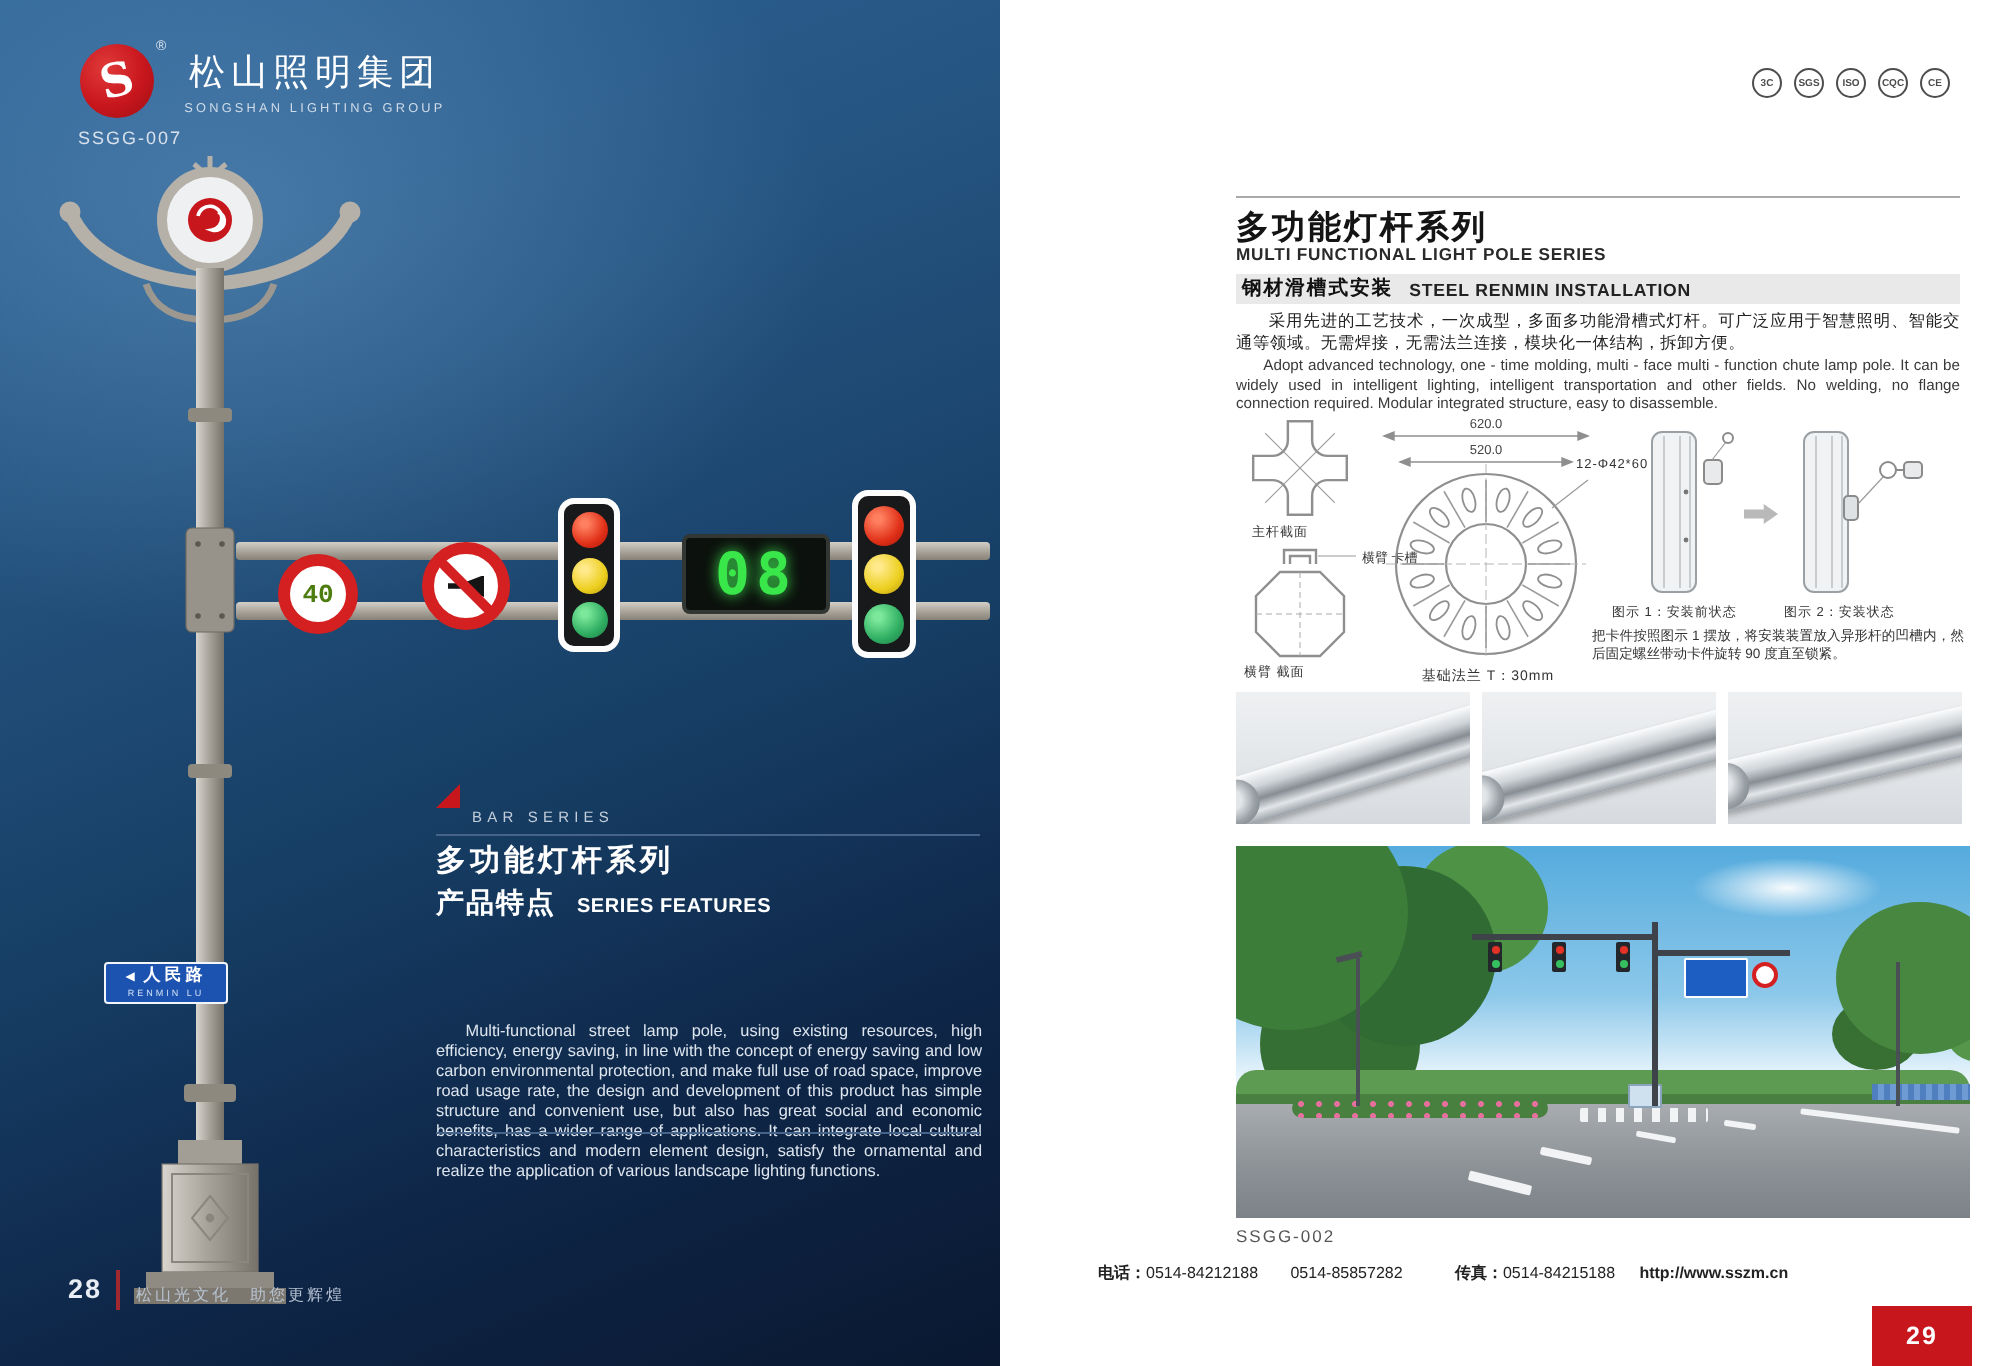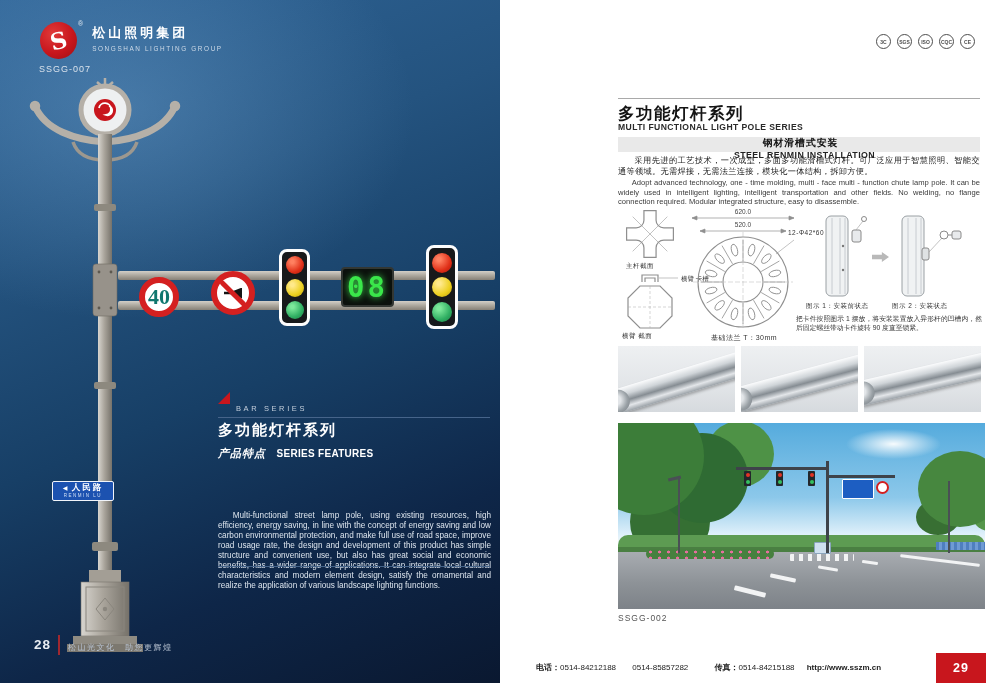--- a/index.html
+++ b/index.html
@@ -11,28 +11,28 @@
     background:
       radial-gradient(ellipse 420px 300px at 24% 16%, rgba(120,172,218,.38), rgba(120,172,218,0) 70%),
       linear-gradient(158deg,#2f6496 0%,#24537f 30%,#173f66 55%,#0e2648 78%,#0a1830 100%);
     overflow:hidden;}
 
   .brand-row{position:absolute;left:40px;top:22px;display:flex;align-items:flex-start;}
   .logo-mark{width:37px;height:37px;border-radius:50%;background:radial-gradient(circle at 35% 32%,#e03a3a 0%,#c8161d 55%,#9d0f14 100%);position:relative;flex:0 0 auto;}
   .logo-swirl{position:absolute;left:0;top:0;width:37px;height:37px;color:#fff;font-weight:bold;font-size:23px;line-height:37px;text-align:center;transform:rotate(-14deg);font-family:"DejaVu Serif",serif;}
   .reg-mark{color:#dce6f0;font-size:7px;margin-left:1px;margin-top:-2px;}
   .brand-text{margin-left:9px;margin-top:2px;}
-  .brand-cn{color:#fff;font-size:13px;font-weight:bold;letter-spacing:3px;}
+  .brand-cn{color:#fff;font-size:18px;font-weight:normal;letter-spacing:3px;text-align:center;}
   .brand-en{color:#cfdbe8;font-size:6.4px;letter-spacing:1.6px;margin-top:3px;}
   .model-code{position:absolute;left:39px;top:64px;color:#d9e2ec;font-size:9px;letter-spacing:1px;}
 
   .rail{position:absolute;height:9px;background:linear-gradient(180deg,#d3cfc7 0%,#a8a399 55%,#878177 100%);border-radius:2px;}
 
   .sign-round{position:absolute;background:#fff;border:6px solid #d42020;border-radius:50%;display:flex;align-items:center;justify-content:center;box-sizing:border-box;}
-  .speed-text{color:#0f766e;font-weight:bold;font-size:22px;font-family:Liberation Serif, serif;}
+  .speed-text{color:#4d7c0f;font-weight:bold;font-size:13px;font-family:Liberation Mono, monospace;}
   .horn{width:18px;height:11px;background:#151515;clip-path:polygon(0 38%,40% 38%,100% 0,100% 100%,40% 62%,0 62%);}
   .slash{position:absolute;width:34px;height:5px;background:#d42020;transform:rotate(45deg);border-radius:2px;}
 
   .tl{position:absolute;background:#17191b;border:3px solid #fdfdfd;border-radius:8px;box-sizing:border-box;display:flex;flex-direction:column;align-items:center;justify-content:space-evenly;}
   .bulb{border-radius:50%;}
   .bulb.r{background:radial-gradient(circle at 35% 32%,#ff8060 10%,#e03018 60%,#a81408);}
   .bulb.y{background:radial-gradient(circle at 35% 32%,#ffe98a 10%,#eccf1e 60%,#b79a10);}
   .bulb.g{background:radial-gradient(circle at 35% 32%,#7ce89a 10%,#2fae62 60%,#1d7c44);}
 
   .countdown{position:absolute;background:#0c110d;border:2px solid #333733;border-radius:4px;box-sizing:border-box;
@@ -43,40 +43,40 @@
   .ss-cn{color:#fff;font-size:8.5px;font-weight:bold;letter-spacing:2px;line-height:9px;}
   .ss-arrow{font-size:6px;letter-spacing:0;}
   .ss-en{color:#cfe0f5;font-size:4.5px;letter-spacing:1.5px;line-height:6px;}
 
   .red-flag{position:absolute;left:218px;top:392px;width:12px;height:12px;background:#c8161d;clip-path:polygon(0 100%,100% 0,100% 100%);}
   .series-title-en{position:absolute;left:235px;top:385px;color:#fff;font-size:16.5px;font-weight:bold;letter-spacing:1px;}
   .series-sub-en{position:absolute;left:236px;top:404px;color:#c3cedb;font-size:7.5px;letter-spacing:2.6px;}
   .lp-rule{position:absolute;left:218px;width:272px;height:1px;background:#46648a;}
   .series-title-cn{position:absolute;left:218px;top:421px;color:#fff;font-size:15px;font-weight:bold;letter-spacing:2px;}
   .feat-head{position:absolute;left:218px;top:443px;color:#fff;}
-  .feat-head .cn{font-size:11px;font-weight:bold;letter-spacing:1px;font-style:italic;}
+  .feat-head .cn{font-size:14px;font-weight:bold;letter-spacing:1px;}
   .feat-head .en{font-size:10px;font-weight:bold;margin-left:6px;letter-spacing:.3px;}
   .para{position:absolute;left:218px;width:273px;color:#dde5ee;text-align:justify;}
   .para-cn{top:457px;font-size:8.5px;line-height:10.6px;text-indent:2em;letter-spacing:.4px;}
   .para-en{top:511px;font-size:8.2px;line-height:10px;text-indent:1.8em;}
 
   .lp-footer-page{position:absolute;left:34px;top:637px;color:#e8edf3;font-size:13.5px;font-weight:bold;letter-spacing:1px;}
   .lp-footer-bar{position:absolute;left:58px;top:635px;width:2px;height:20px;background:#a02830;}
   .lp-footer-slogan{position:absolute;left:68px;top:642px;color:#b7c2d1;font-size:8px;letter-spacing:1.5px;}
 
   
   #right-page{position:absolute;left:500px;top:0;width:500px;height:683px;background:#fff;}
   
   .cert-row{position:absolute;left:376px;top:34px;display:flex;gap:6px;}
   .cert{width:15px;height:15px;border:1.2px solid #4d4d4d;border-radius:50%;box-sizing:border-box;color:#4d4d4d;font-size:5px;font-weight:bold;display:flex;align-items:center;justify-content:center;letter-spacing:0;}
 
   .rp-rule{position:absolute;left:118px;top:98px;width:362px;height:1px;background:#a9a9a9;}
   .rp-title-cn{position:absolute;left:118px;top:103px;color:#141414;font-size:16.5px;font-weight:bold;letter-spacing:1.5px;}
   .rp-title-en{position:absolute;left:118px;top:122px;color:#2a2a2a;font-size:8.6px;font-weight:bold;letter-spacing:.4px;}
-  .rp-band{position:absolute;left:118px;top:137px;width:362px;height:15px;background:#e9e9e9;display:flex;align-items:center;padding-left:3px;box-sizing:border-box;flex-direction:column;}
+  .rp-band{position:absolute;left:118px;top:137px;width:362px;height:15px;background:#e9e9e9;display:flex;align-items:center;padding-left:3px;box-sizing:border-box;}
   .rp-band .cn{font-size:9.8px;font-weight:bold;color:#111;letter-spacing:1px;}
   .rp-band .en{font-size:8.8px;font-weight:bold;color:#222;margin-left:8px;letter-spacing:.4px;}
   .rp-para{position:absolute;left:118px;width:362px;color:#333;text-align:justify;}
   .rp-para-cn{top:156px;font-size:8.2px;line-height:10.6px;text-indent:2em;letter-spacing:.3px;color:#222;}
   .rp-para-en{top:178px;font-size:7.6px;line-height:9.6px;text-indent:1.8em;color:#3a3a3a;}
 
   .diag-label{position:absolute;font-size:6.5px;color:#333;letter-spacing:.5px;}
   .diag-note{position:absolute;left:296px;top:314px;width:186px;font-size:6.8px;line-height:9px;color:#333;text-align:justify;}
   .block-arrow{position:absolute;left:372px;top:252px;width:17px;height:10px;background:#b9b9b9;clip-path:polygon(0 28%,58% 28%,58% 0,100% 50%,58% 100%,58% 72%,0 72%);}
 
@@ -191,21 +191,21 @@
     </div>
     <div class="sign-round" style="left:211px;top:271px;width:44px;height:44px;">
       <div class="horn"></div>
       <div class="slash"></div>
     </div>
     <div class="tl" style="left:279px;top:249px;width:31px;height:77px;">
       <div class="bulb r" style="width:18px;height:18px;"></div>
       <div class="bulb y" style="width:18px;height:18px;"></div>
       <div class="bulb g" style="width:18px;height:18px;"></div>
     </div>
-    <div class="countdown" style="left:341px;top:267px;width:53px;height:40px;">
+    <div class="countdown" style="left:341px;top:267px;width:74px;height:40px;">
       <span>08</span>
     </div>
     <div class="tl" style="left:426px;top:245px;width:32px;height:84px;">
       <div class="bulb r" style="width:20px;height:20px;"></div>
       <div class="bulb y" style="width:20px;height:20px;"></div>
       <div class="bulb g" style="width:20px;height:20px;"></div>
     </div>
 
     <div class="red-flag"></div>
     <div class="series-sub-en">BAR SERIES</div>
@@ -357,21 +357,21 @@
       <div class="sigbox" style="left:158px;top:48px;"></div>
       <div class="sigbox" style="left:190px;top:48px;"></div>
       <div class="bluesign" style="left:224px;top:56px;width:30px;height:18px;"></div>
       <div class="bluesign" style="left:258px;top:58px;width:13px;height:13px;border-radius:50%;background:#fff;border:2px solid #d42020;box-sizing:border-box;"></div>
       <div class="p-pole" style="left:330px;top:58px;width:2px;height:72px;background:#4a4f55;"></div>
       <div class="p-pole" style="left:60px;top:56px;width:2px;height:74px;background:#4a4f55;"></div>
       <div class="p-pole" style="left:50px;top:54px;width:13px;height:2.5px;background:#4a4f55;transform:rotate(-14deg);"></div>
     </div>
     <div class="photo-code">SSGG-002</div>
 
-    <div class="contact" style="top:662px;">
+    <div class="contact" style="top:631px;margin-left:13px;">
       <span class="c1"><b>电话：</b><span>0514-84212188</span></span>
       <span class="c2">0514-85857282</span>
       <span class="c3"><b>传真：</b><span>0514-84215188</span></span>
       <span style="font-weight:bold;">http://www.sszm.cn</span>
     </div>
 
     <div class="page-tab">29</div>
   </div>
 </div>
 

